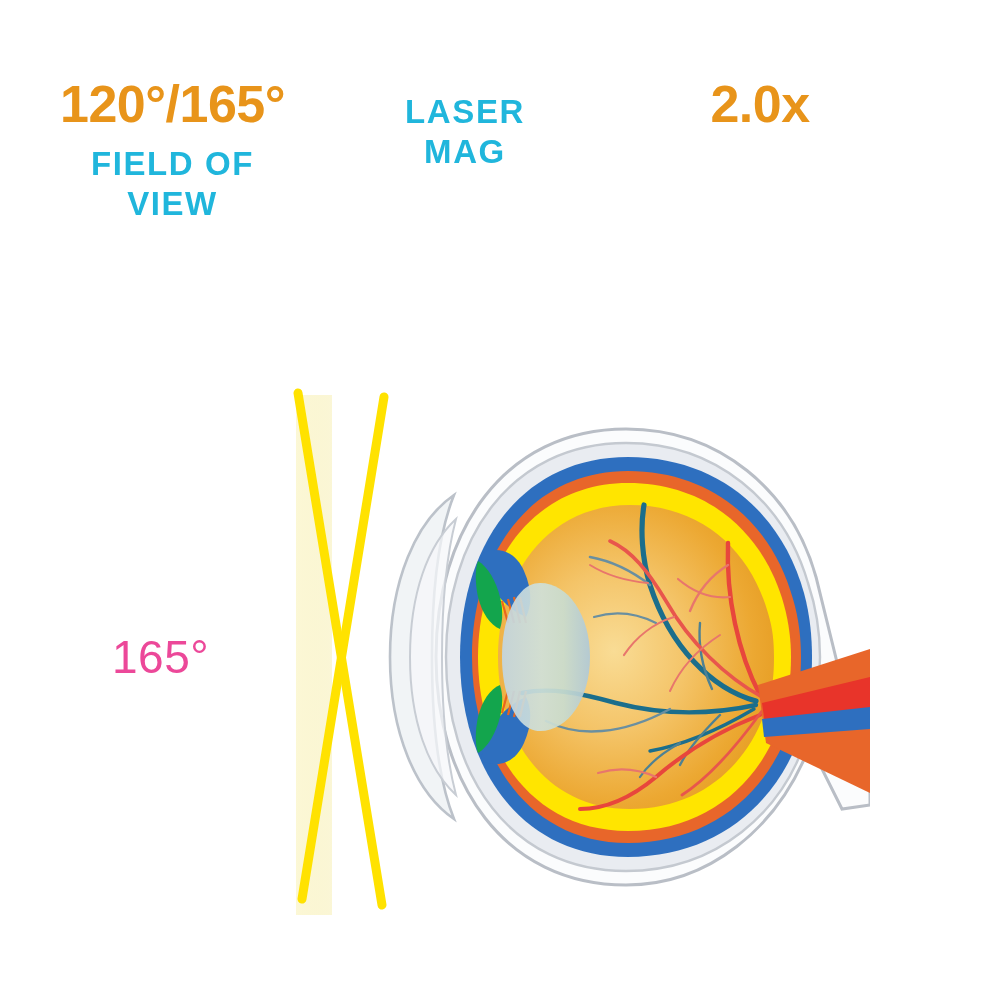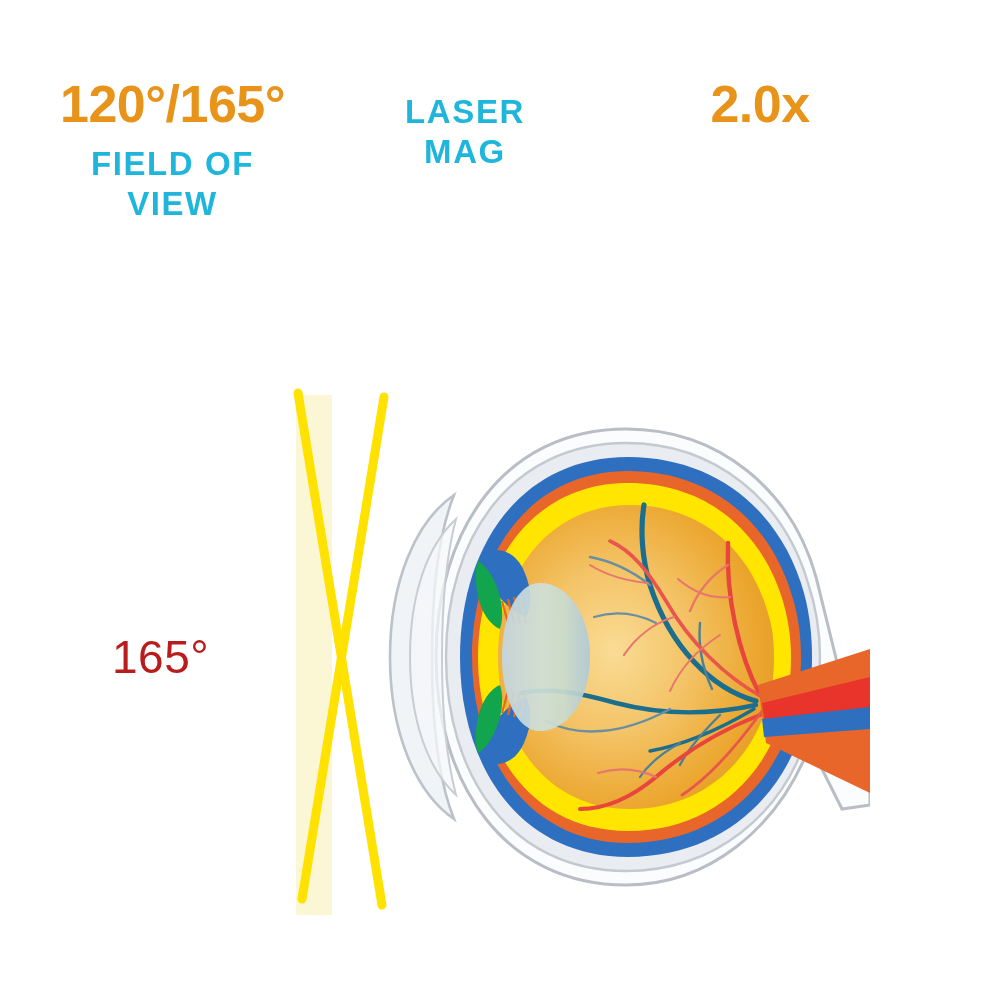--- a/index.html
+++ b/index.html
@@ -59,21 +59,21 @@
     letter-spacing: 1.6px;
     margin-top: 14px;
     white-space: pre-line;
   }
 
   
   .angle-caption {
     position: absolute;
     left: 112px;
     top: 634px;
-    color: #b91c1c;
+    color: #ec4899;
     font-size: 46px;
     font-weight: normal;
     letter-spacing: 0.5px;
     line-height: 1;
   }
 
   
   .eye-figure {
     position: absolute;
     left: 250px;

